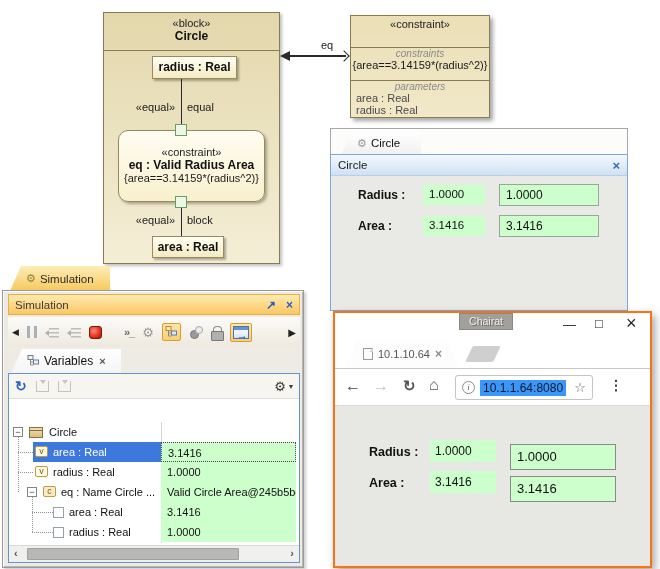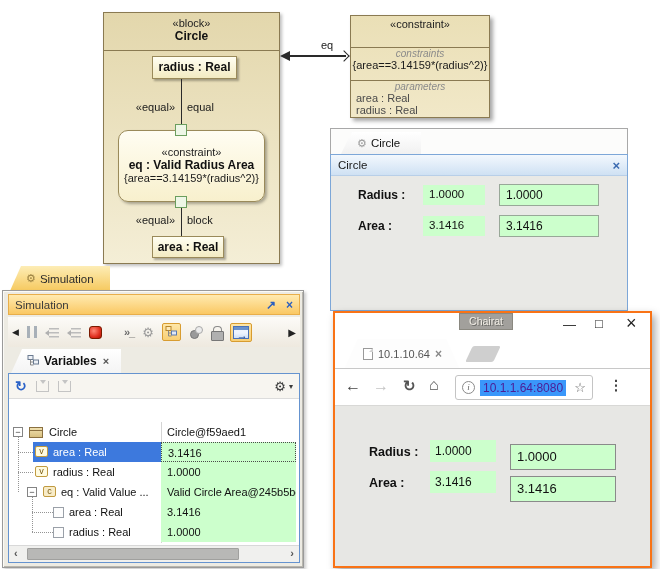--- a/index.html
+++ b/index.html
@@ -1,19 +1,19 @@
 <!DOCTYPE html>
 <html><head>
 <meta charset="utf-8">
 <style>
   * { margin:0; padding:0; box-sizing:border-box; }
   html,body { width:660px; height:569px; }
   body { font-family:"Liberation Sans", sans-serif; background:#ffffff; position:relative; overflow:hidden; }
   .abs { position:absolute; }
-  .bold { font-weight:bold; }
+  .bold { font-weight:normal; }
 
   
   .blk { border:1px solid #8a7a52; background:linear-gradient(to bottom,#e3d7ac,#f4eed6); box-shadow:2px 2px 3px rgba(0,0,0,.25); }
   .blk-hdr { text-align:center; border-bottom:1px solid #8a7a52; padding-top:4px; height:38px; }
   .st { font-size:11px; color:#222; }
   .blk-name { font-size:12px; font-weight:bold; color:#111; }
   .part-box { background:linear-gradient(to bottom,#fffef2,#f3ebc2); border:1px solid #9a8a5a; box-shadow:2px 2px 2px rgba(0,0,0,.3); text-align:center; font-size:12px; font-weight:bold; color:#111; }
   .cline { background:#2a2a2a; }
   .port { width:12px; height:12px; background:#eef6e6; border:1.5px solid #6b9e5e; }
   .dlabel { font-size:11px; color:#1a1a1a; white-space:nowrap; }
@@ -89,21 +89,21 @@
   
   .browser { border:2px solid #f97316; background:#ffffff; box-shadow:3px 4px 8px rgba(0,0,0,.35); }
   .bw-badge { background:#a2a09c; border:1px solid #8a8880; color:#f2eee6; text-shadow:1px 1px 0 #6a6a66; font-size:10.5px; text-align:center; padding-top:1px; }
   .bw-ctl { position:absolute; color:#222; }
   .chrome-tab { clip-path:polygon(13px 0,calc(100% - 13px) 0,100% 100%,0 100%); filter:drop-shadow(0 0 1px #b0b0b0); background:#fdfdfd; display:flex; align-items:center; gap:5px; padding-left:18px; }
   .page-icon { width:10px; height:12px; background:#fff; border:1px solid #9a9a9a; position:relative; }
   .page-icon::after { content:""; position:absolute; right:-1px; top:-1px; border-left:4px solid transparent; border-bottom:4px solid #d0d0d0; }
   .newtab { background:#cfcfcf; transform:skewX(-25deg); border-radius:2px; }
   .urlbar { border:1px solid #c4c4c4; border-radius:3px; background:#fff; display:flex; align-items:center; padding:0 6px; gap:5px; }
   .info-circ { width:13px; height:13px; border:1px solid #8a8a8a; border-radius:50%; font-size:9px; line-height:11px; text-align:center; color:#666; font-style:italic; font-family:"Liberation Serif",serif; }
-  .urlsel { background:#3a97fa; color:#4c1d95; font-size:12px; padding:1px 3px; }
+  .urlsel { background:#3a97fa; color:#0f172a; font-size:12px; padding:1px 3px; }
   .bw-content { background:#e7e7e4; border-top:1px solid #d8d8d6; position:relative; }
   .bw-glabel { background:#ccffcc; font-size:12px; color:#111; padding:4px 0 0 5px; }
   .bw-ginput { background:#ccffcc; border:1px solid #8a8a8a; font-size:13px; color:#111; padding:4px 0 0 6px; }
 </style>
 </head>
 <body>
 
 <div class="abs" style="left:0;top:8px;width:660px;height:569px;">
 
   <div class="abs blk" style="left:103px;top:4px;width:177px;height:252px;">
@@ -240,37 +240,36 @@
         <div class="dotted h" style="left:9px;top:30px;width:15px;"></div>
         <div class="dotted h" style="left:9px;top:50px;width:15px;"></div>
         <div class="dotted v" style="left:23px;top:75px;height:35px;"></div>
         <div class="dotted h" style="left:23px;top:90px;width:21px;"></div>
         <div class="dotted h" style="left:23px;top:110px;width:21px;"></div>
 
         <div class="vrow">
           <span class="expander" style="left:4px;top:5px;">−</span>
           <span class="icon-blockrow" style="left:20px;top:5px;"></span>
           <span class="vtxt" style="left:40px;">Circle</span>
-          <span class="vval">Circle@f59aed1</span>
         </div>
         <div class="vrow">
           <span class="selbg"></span>
           <span class="icon-vc" style="left:26px;top:4px;">v</span>
           <span class="vtxt" style="left:44px;color:#fff;">area : Real</span>
           <span class="vval green" style="border:1px dotted #4a4a4a;">3.1416</span>
         </div>
         <div class="vrow">
           <span class="icon-vc" style="left:26px;top:4px;">v</span>
           <span class="vtxt" style="left:44px;">radius : Real</span>
           <span class="vval green">1.0000</span>
         </div>
         <div class="vrow">
           <span class="expander" style="left:18px;top:5px;">−</span>
           <span class="icon-vc c" style="left:34px;top:4px;">c</span>
-          <span class="vtxt" style="left:52px;">eq : Valid Value ...</span>
+          <span class="vtxt" style="left:52px;">eq : Name Circle ...</span>
           <span class="vval green">Valid Circle Area@245b5bc</span>
         </div>
         <div class="vrow">
           <span class="icon-sq" style="left:44px;top:5px;"></span>
           <span class="vtxt" style="left:60px;">area : Real</span>
           <span class="vval green">3.1416</span>
         </div>
         <div class="vrow">
           <span class="icon-sq" style="left:44px;top:5px;"></span>
           <span class="vtxt" style="left:60px;">radius : Real</span>

